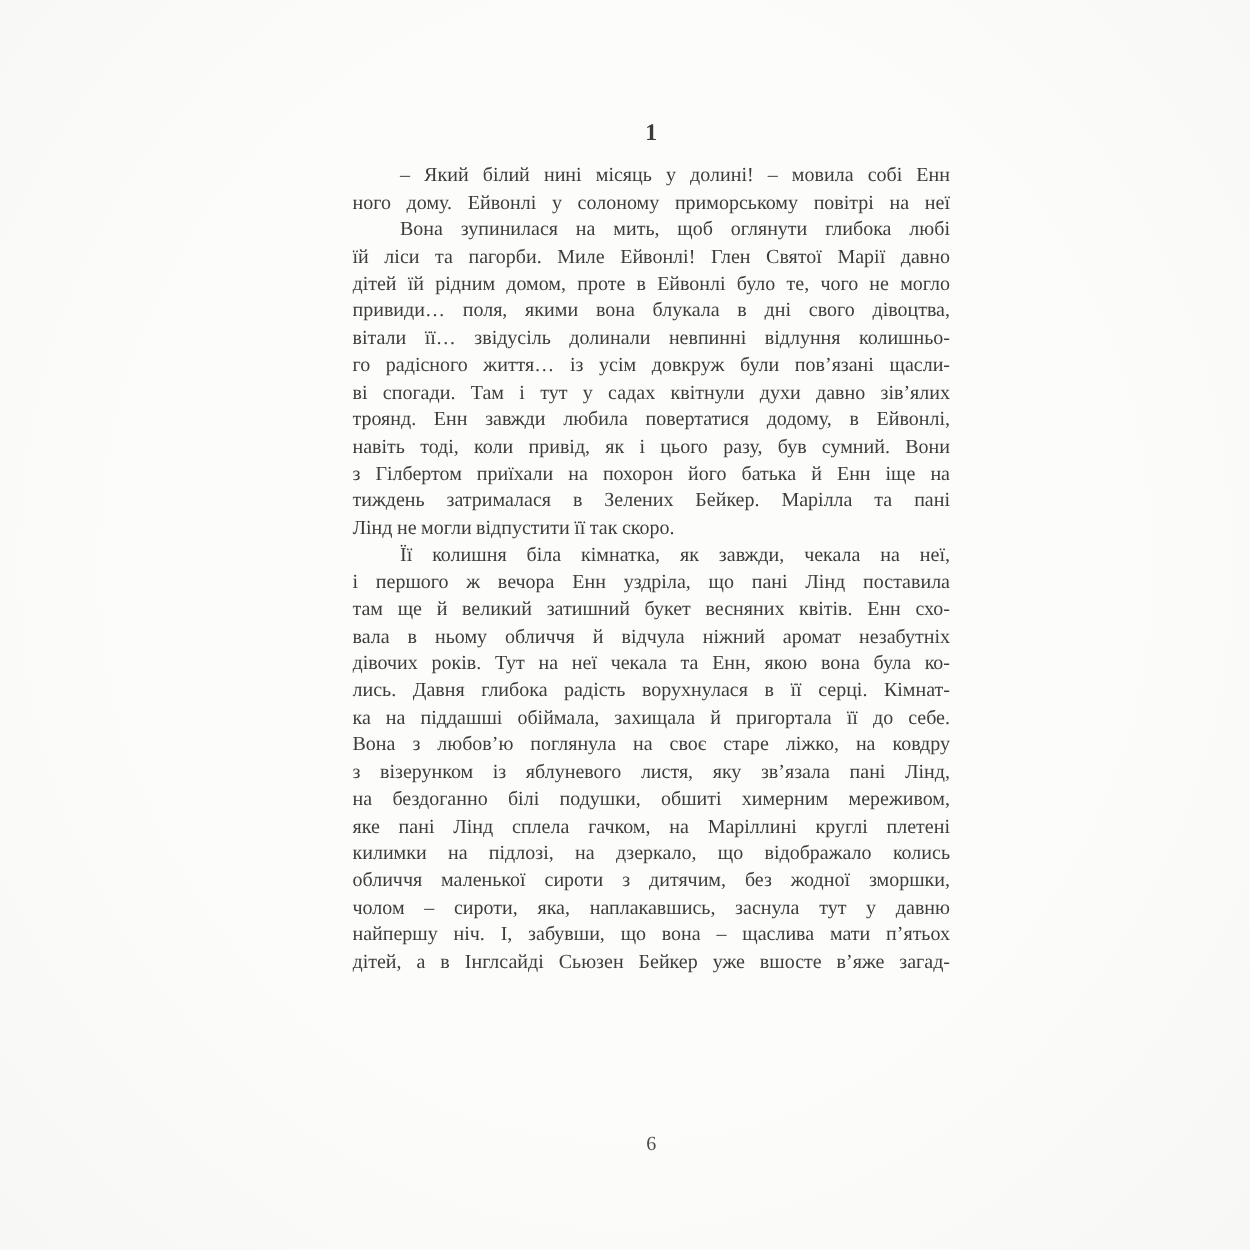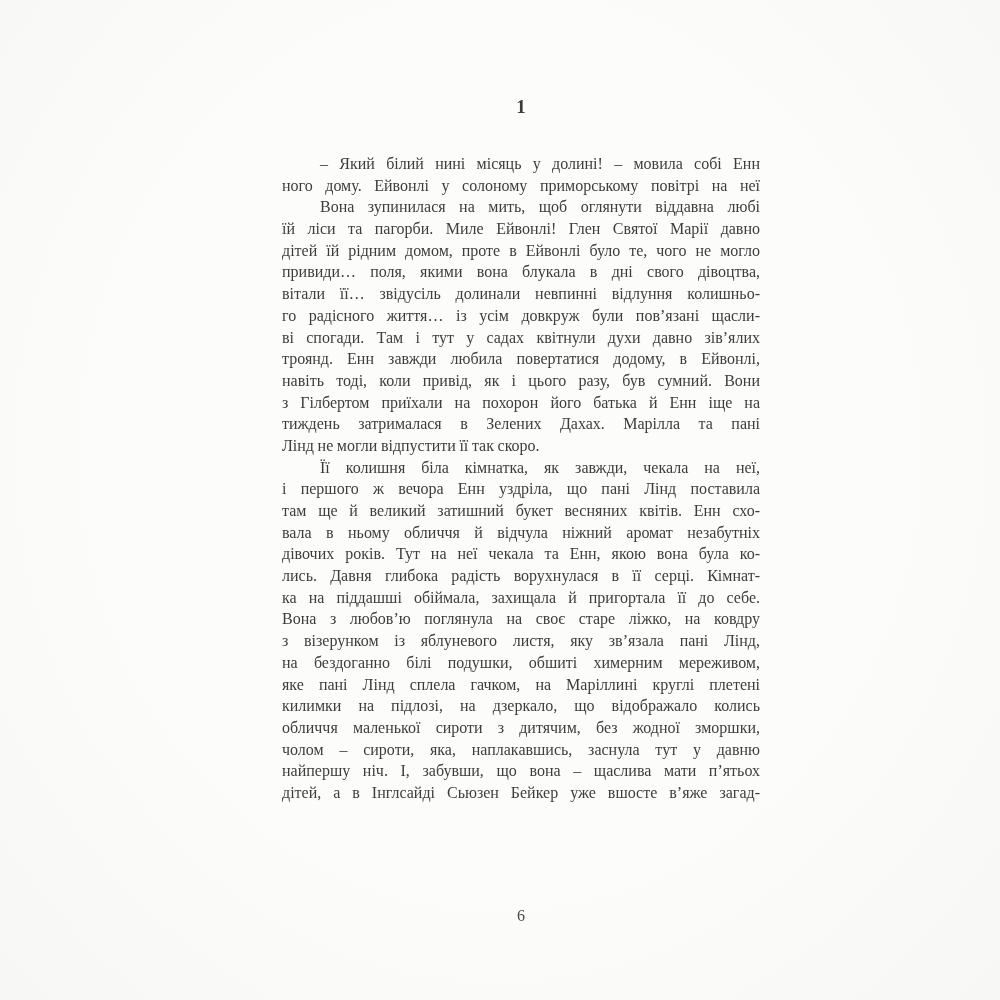--- a/index.html
+++ b/index.html
@@ -19,21 +19,21 @@
     top: 96px;
     left: 282px;
     width: 478px;
     text-align: center;
     font-size: 19px;
     font-weight: bold;
     color: #3a3a3a;
   }
   .text-block {
     position: absolute;
-    top: 153px;
+    top: 130px;
     left: 282px;
     width: 478px;
     font-size: 16px;
     line-height: 21.7px;
     color: #3d3d3d;
   }
   .paragraph {
     margin: 0;
     padding: 0;
   }
@@ -66,31 +66,31 @@
 
 <div class="page">
   <div class="chapter">1</div>
 
   <div class="text-block">
       <div class="paragraph">
         <div class="line first">– Який білий нині місяць у долині! – мовила собі Енн</div>
         <div class="line">ного дому. Ейвонлі у солоному приморському повітрі на неї</div>
       </div>
       <div class="paragraph">
-        <div class="line first">Вона зупинилася на мить, щоб оглянути віддавна любі</div>
+        <div class="line first">Вона зупинилася на мить, щоб оглянути глибока любі</div>
         <div class="line">їй ліси та пагорби. Миле Ейвонлі! Глен Святої Марії давно</div>
         <div class="line">дітей їй рідним домом, проте в Ейвонлі було те, чого не могло</div>
         <div class="line">привиди… поля, якими вона блукала в дні свого дівоцтва,</div>
         <div class="line">вітали її… звідусіль долинали невпинні відлуння колишньо-</div>
         <div class="line">го радісного життя… із усім довкруж були пов’язані щасли-</div>
         <div class="line">ві спогади. Там і тут у садах квітнули духи давно зів’ялих</div>
         <div class="line">троянд. Енн завжди любила повертатися додому, в Ейвонлі,</div>
         <div class="line">навіть тоді, коли привід, як і цього разу, був сумний. Вони</div>
         <div class="line">з Гілбертом приїхали на похорон його батька й Енн іще на</div>
-        <div class="line">тиждень затрималася в Зелених Дахах. Марілла та пані</div>
+        <div class="line">тиждень затрималася в Зелених Бейкер. Марілла та пані</div>
         <div class="line endline">Лінд не могли відпустити її так скоро.</div>
       </div>
       <div class="paragraph">
         <div class="line first">Її колишня біла кімнатка, як завжди, чекала на неї,</div>
         <div class="line">і першого ж вечора Енн уздріла, що пані Лінд поставила</div>
         <div class="line">там ще й великий затишний букет весняних квітів. Енн схо-</div>
         <div class="line">вала в ньому обличчя й відчула ніжний аромат незабутніх</div>
         <div class="line">дівочих років. Тут на неї чекала та Енн, якою вона була ко-</div>
         <div class="line">лись. Давня глибока радість ворухнулася в її серці. Кімнат-</div>
         <div class="line">ка на піддашші обіймала, захищала й пригортала її до себе.</div>

